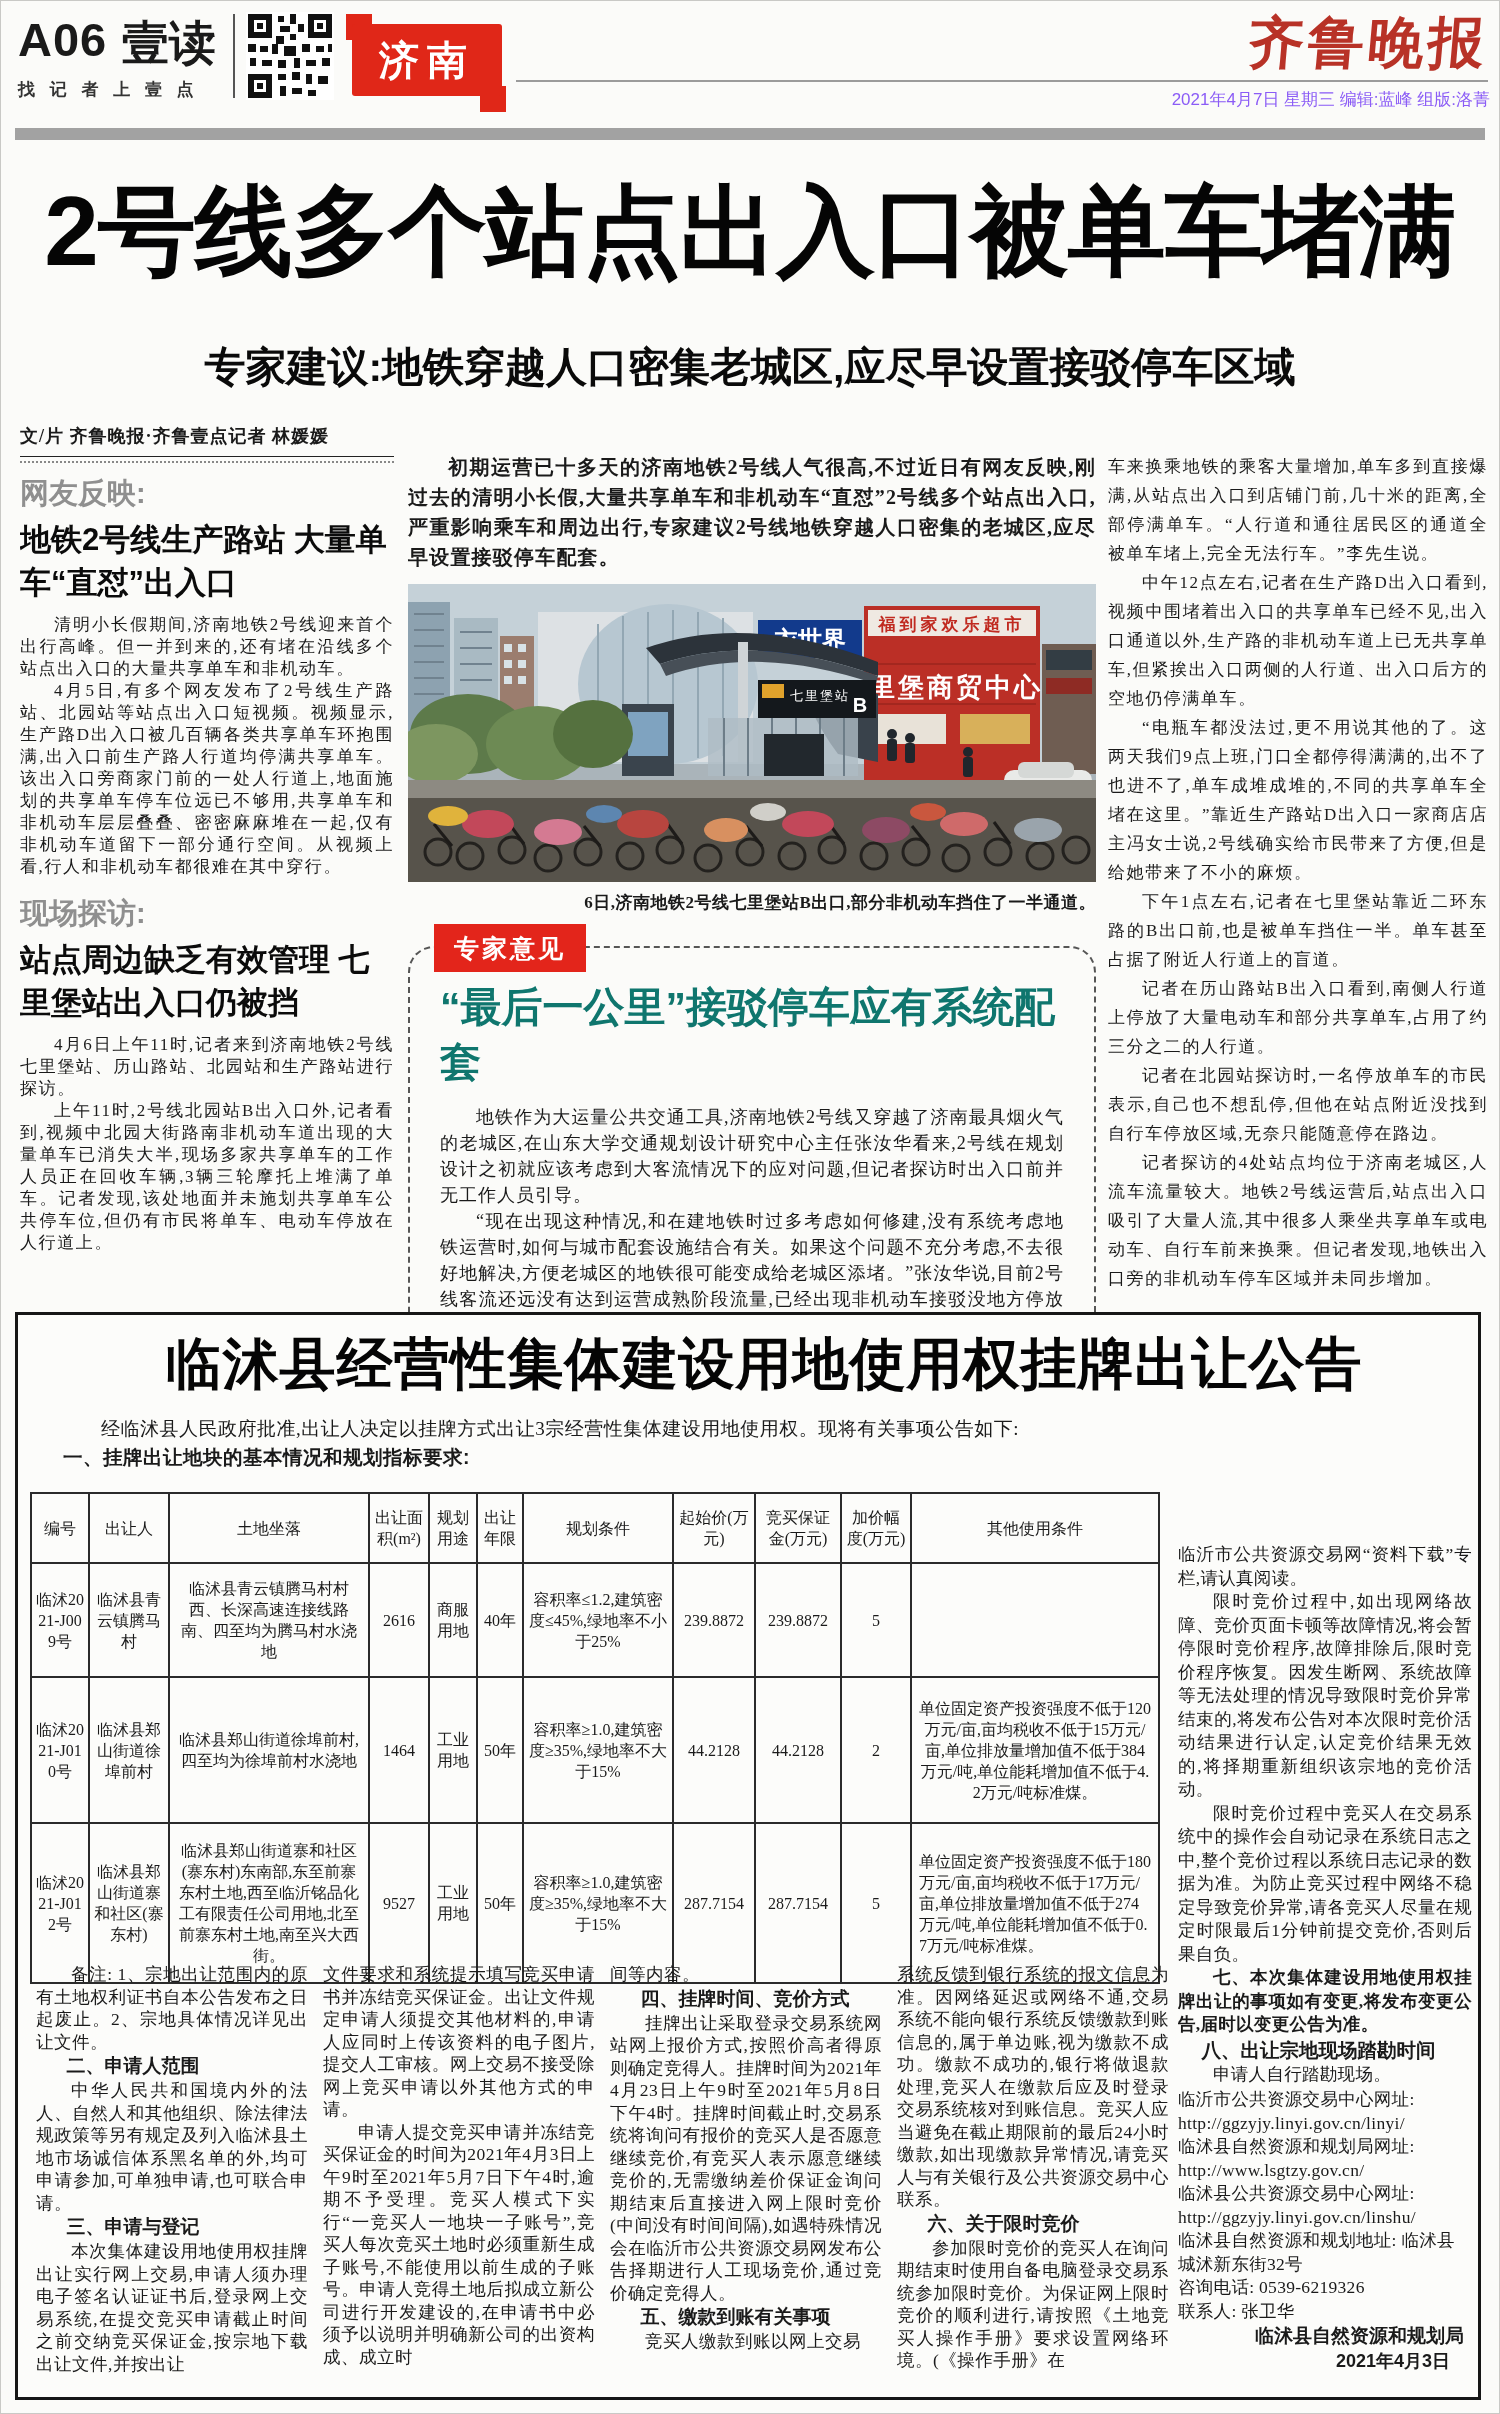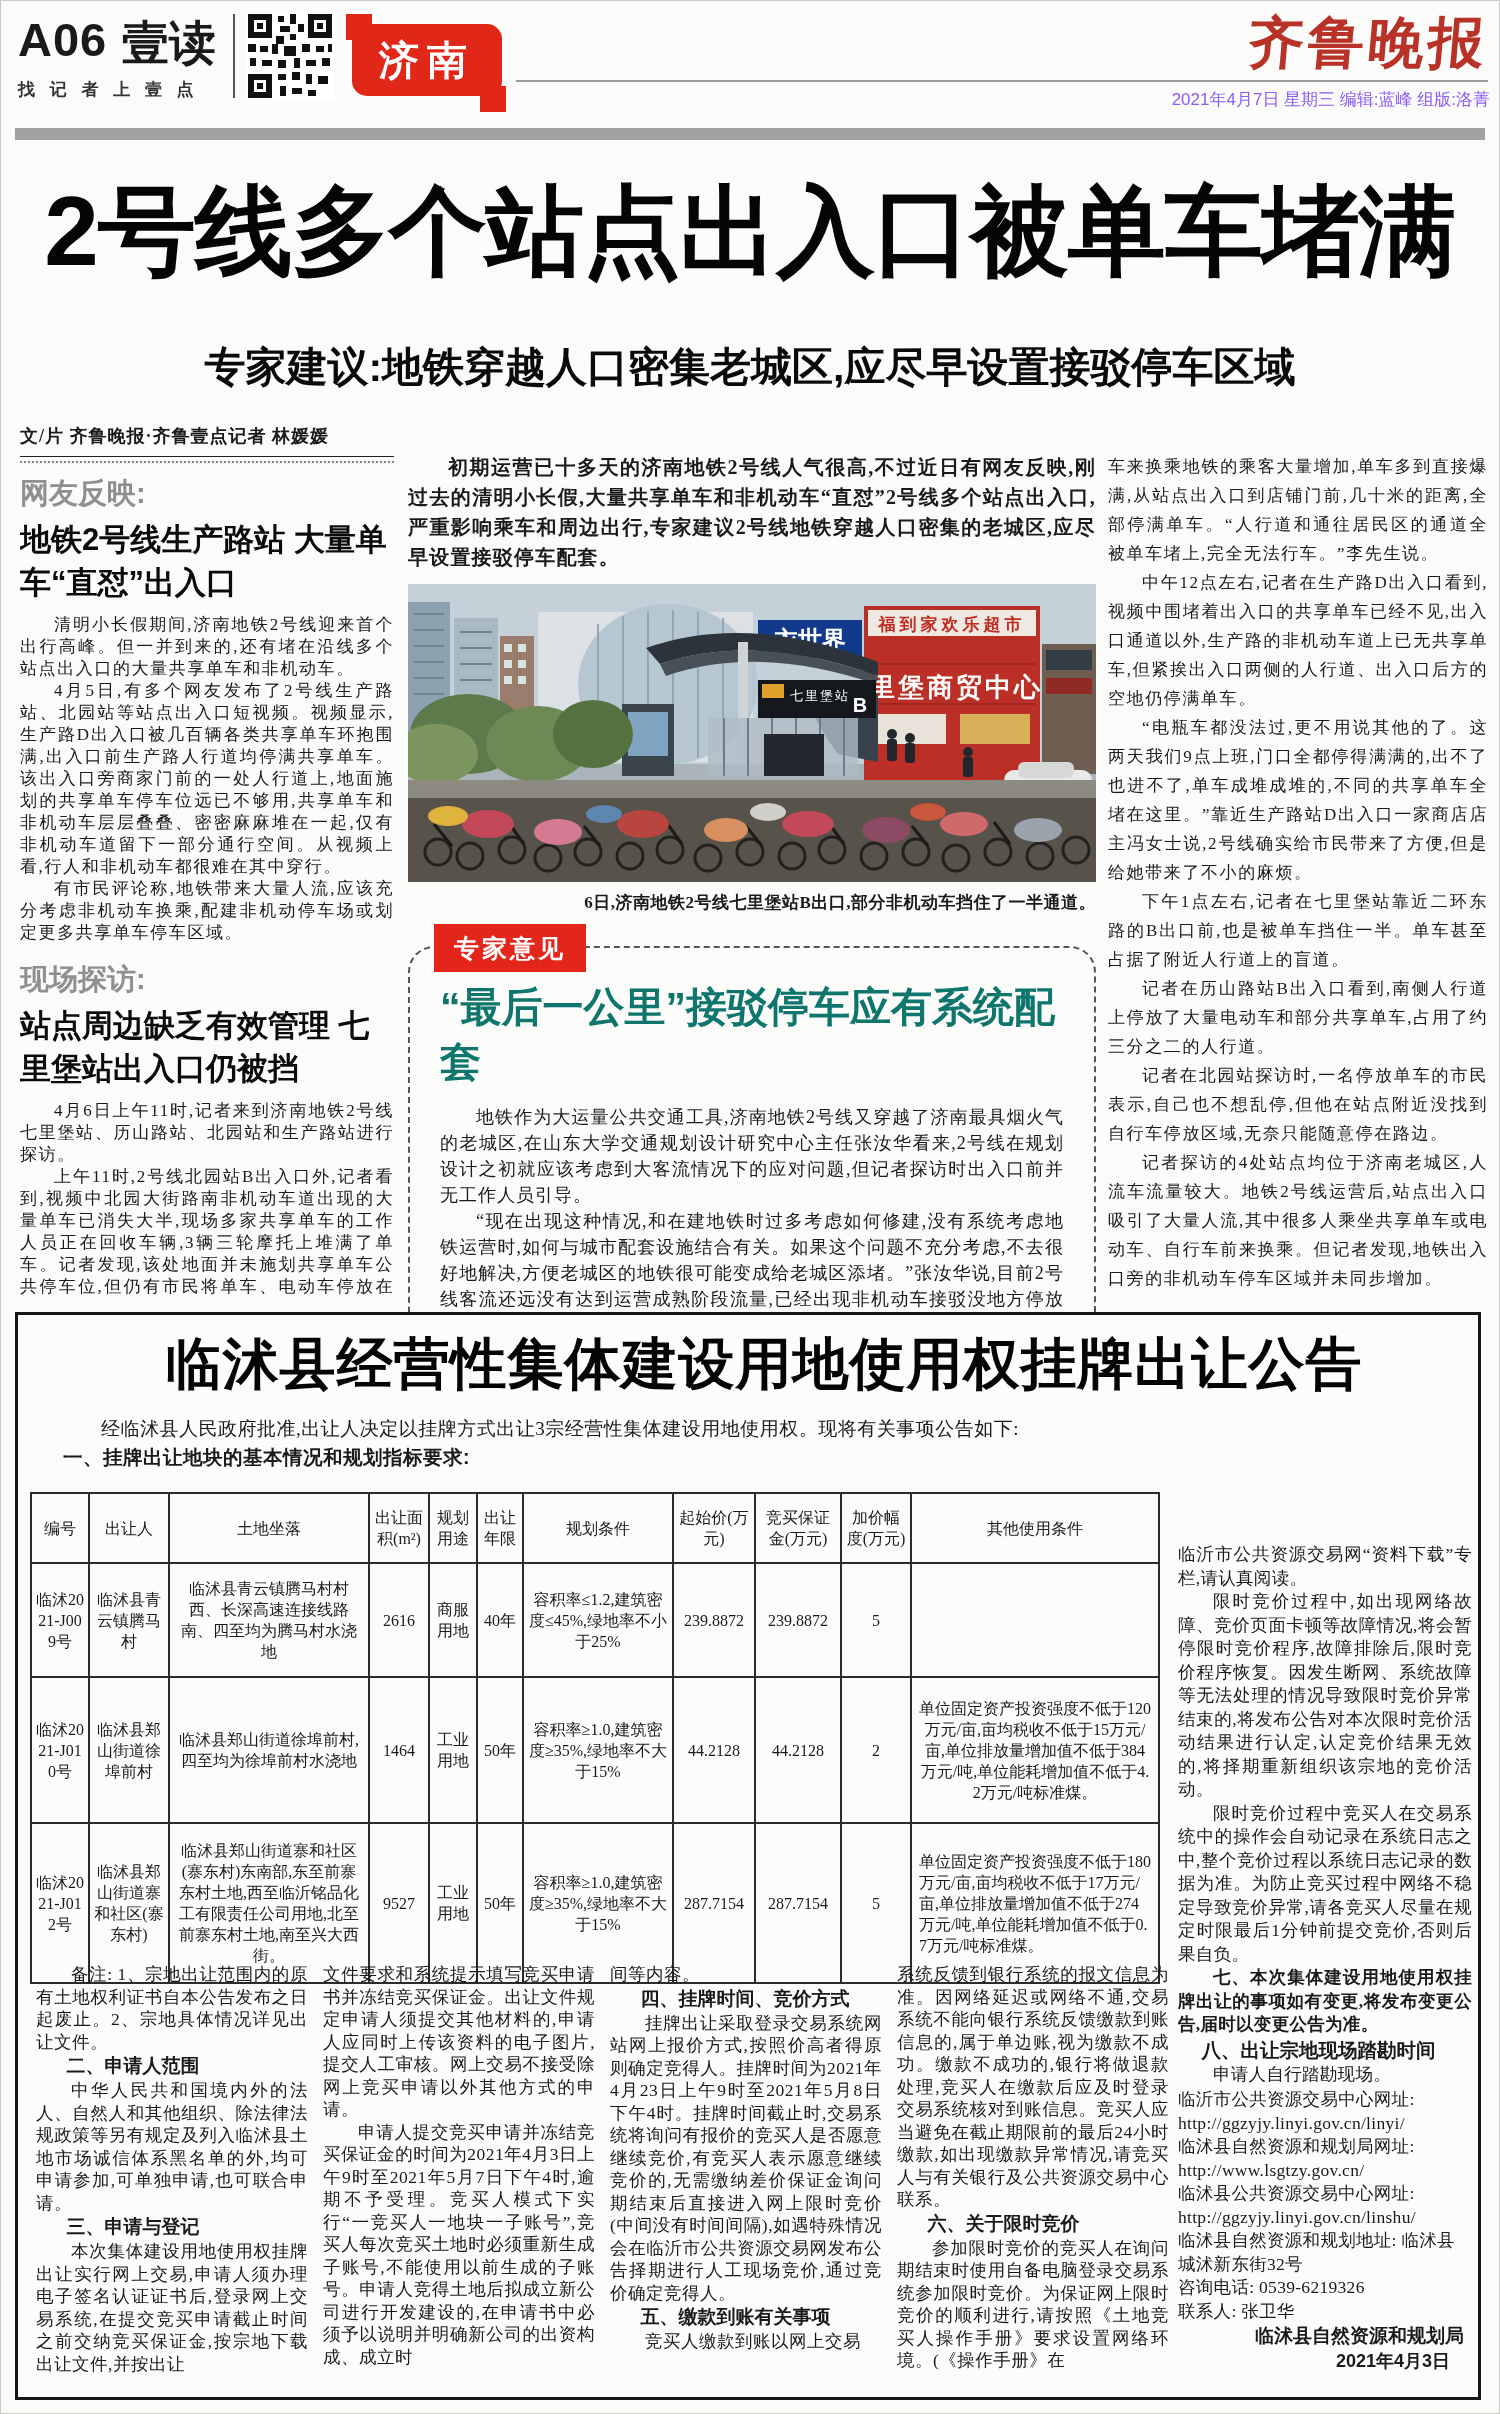--- a/index.html
+++ b/index.html
@@ -12,21 +12,21 @@
               font-weight:900;font-size:47px;letter-spacing:1px;}
   .hdr-section{position:absolute;left:122px;top:12px;font-family:"Liberation Sans",sans-serif;
                font-weight:900;font-size:47px;}
   .hdr-vrule{position:absolute;left:233px;top:14px;width:2px;height:84px;background:#555;}
   .hdr-tagline{position:absolute;left:18px;top:78px;width:212px;font-family:"Liberation Sans",sans-serif;
                font-size:17px;font-weight:bold;color:#333;letter-spacing:5px;}
   .qr{position:absolute;left:246px;top:12px;width:88px;height:88px;}
   .jinan-deco1{position:absolute;left:346px;top:14px;width:26px;height:26px;background:#e02718;}
   .jinan-deco2{position:absolute;left:480px;top:86px;width:26px;height:26px;background:#e02718;}
   .jinan-box{position:absolute;left:352px;top:24px;width:150px;height:72px;background:#e02718;
-             border-radius:15px;color:#fff;font-family:"Liberation Sans",sans-serif;font-weight:900;
+             border-radius:3px;color:#fff;font-family:"Liberation Sans",sans-serif;font-weight:900;
              font-size:40px;text-align:center;line-height:72px;letter-spacing:8px;}
   .masthead{position:absolute;right:12px;top:6px;font-weight:900;font-size:56px;color:#b83227;
             letter-spacing:4px;transform:skewX(-5deg);font-family:"Liberation Serif",serif;}
   .hdr-line{position:absolute;left:516px;top:80px;width:972px;height:2px;background:#9b9b9b;}
   .dateline{position:absolute;left:860px;top:88px;width:630px;text-align:right;font-size:17px;
             color:#8b5cf6;font-family:"Liberation Sans",sans-serif;}
   .hdr-bar{position:absolute;left:15px;top:128px;width:1470px;height:12px;background:#a2a2a2;}
 
   
   .headline{position:absolute;left:0;top:146px;width:1500px;text-align:center;
@@ -170,21 +170,20 @@
   <div class="byline">文/片  齐鲁晚报·齐鲁壹点记者  林媛媛</div>
   <div class="byline-rule1"></div>
   <div class="byline-rule2"></div>
 
   <div class="col-left art">
     <div class="sec-label first">网友反映:</div>
     <div class="sec-title">地铁2号线生产路站 大量单车“直怼”出入口</div>
     <div>
         <p>清明小长假期间,济南地铁2号线迎来首个出行高峰。但一并到来的,还有堵在沿线多个站点出入口的大量共享单车和非机动车。</p>
         <p>4月5日,有多个网友发布了2号线生产路站、北园站等站点出入口短视频。视频显示,生产路D出入口被几百辆各类共享单车环抱围满,出入口前生产路人行道均停满共享单车。该出入口旁商家门前的一处人行道上,地面施划的共享单车停车位远已不够用,共享单车和非机动车层层叠叠、密密麻麻堆在一起,仅有非机动车道留下一部分通行空间。从视频上看,行人和非机动车都很难在其中穿行。</p>
-        <p>有市民评论称,地铁带来大量人流,应该充分考虑非机动车换乘,配建非机动停车场或划定更多共享单车停车区域。</p>
       </div>
     <div class="sec-label">现场探访:</div>
     <div class="sec-title">站点周边缺乏有效管理 七里堡站出入口仍被挡</div>
     <div>
         <p>4月6日上午11时,记者来到济南地铁2号线七里堡站、历山路站、北园站和生产路站进行探访。</p>
         <p>上午11时,2号线北园站B出入口外,记者看到,视频中北园大街路南非机动车道出现的大量单车已消失大半,现场多家共享单车的工作人员正在回收车辆,3辆三轮摩托上堆满了单车。记者发现,该处地面并未施划共享单车公共停车位,但仍有市民将单车、电动车停放在人行道上。</p>
       </div>
   </div>
 
   <div class="col-mid">

